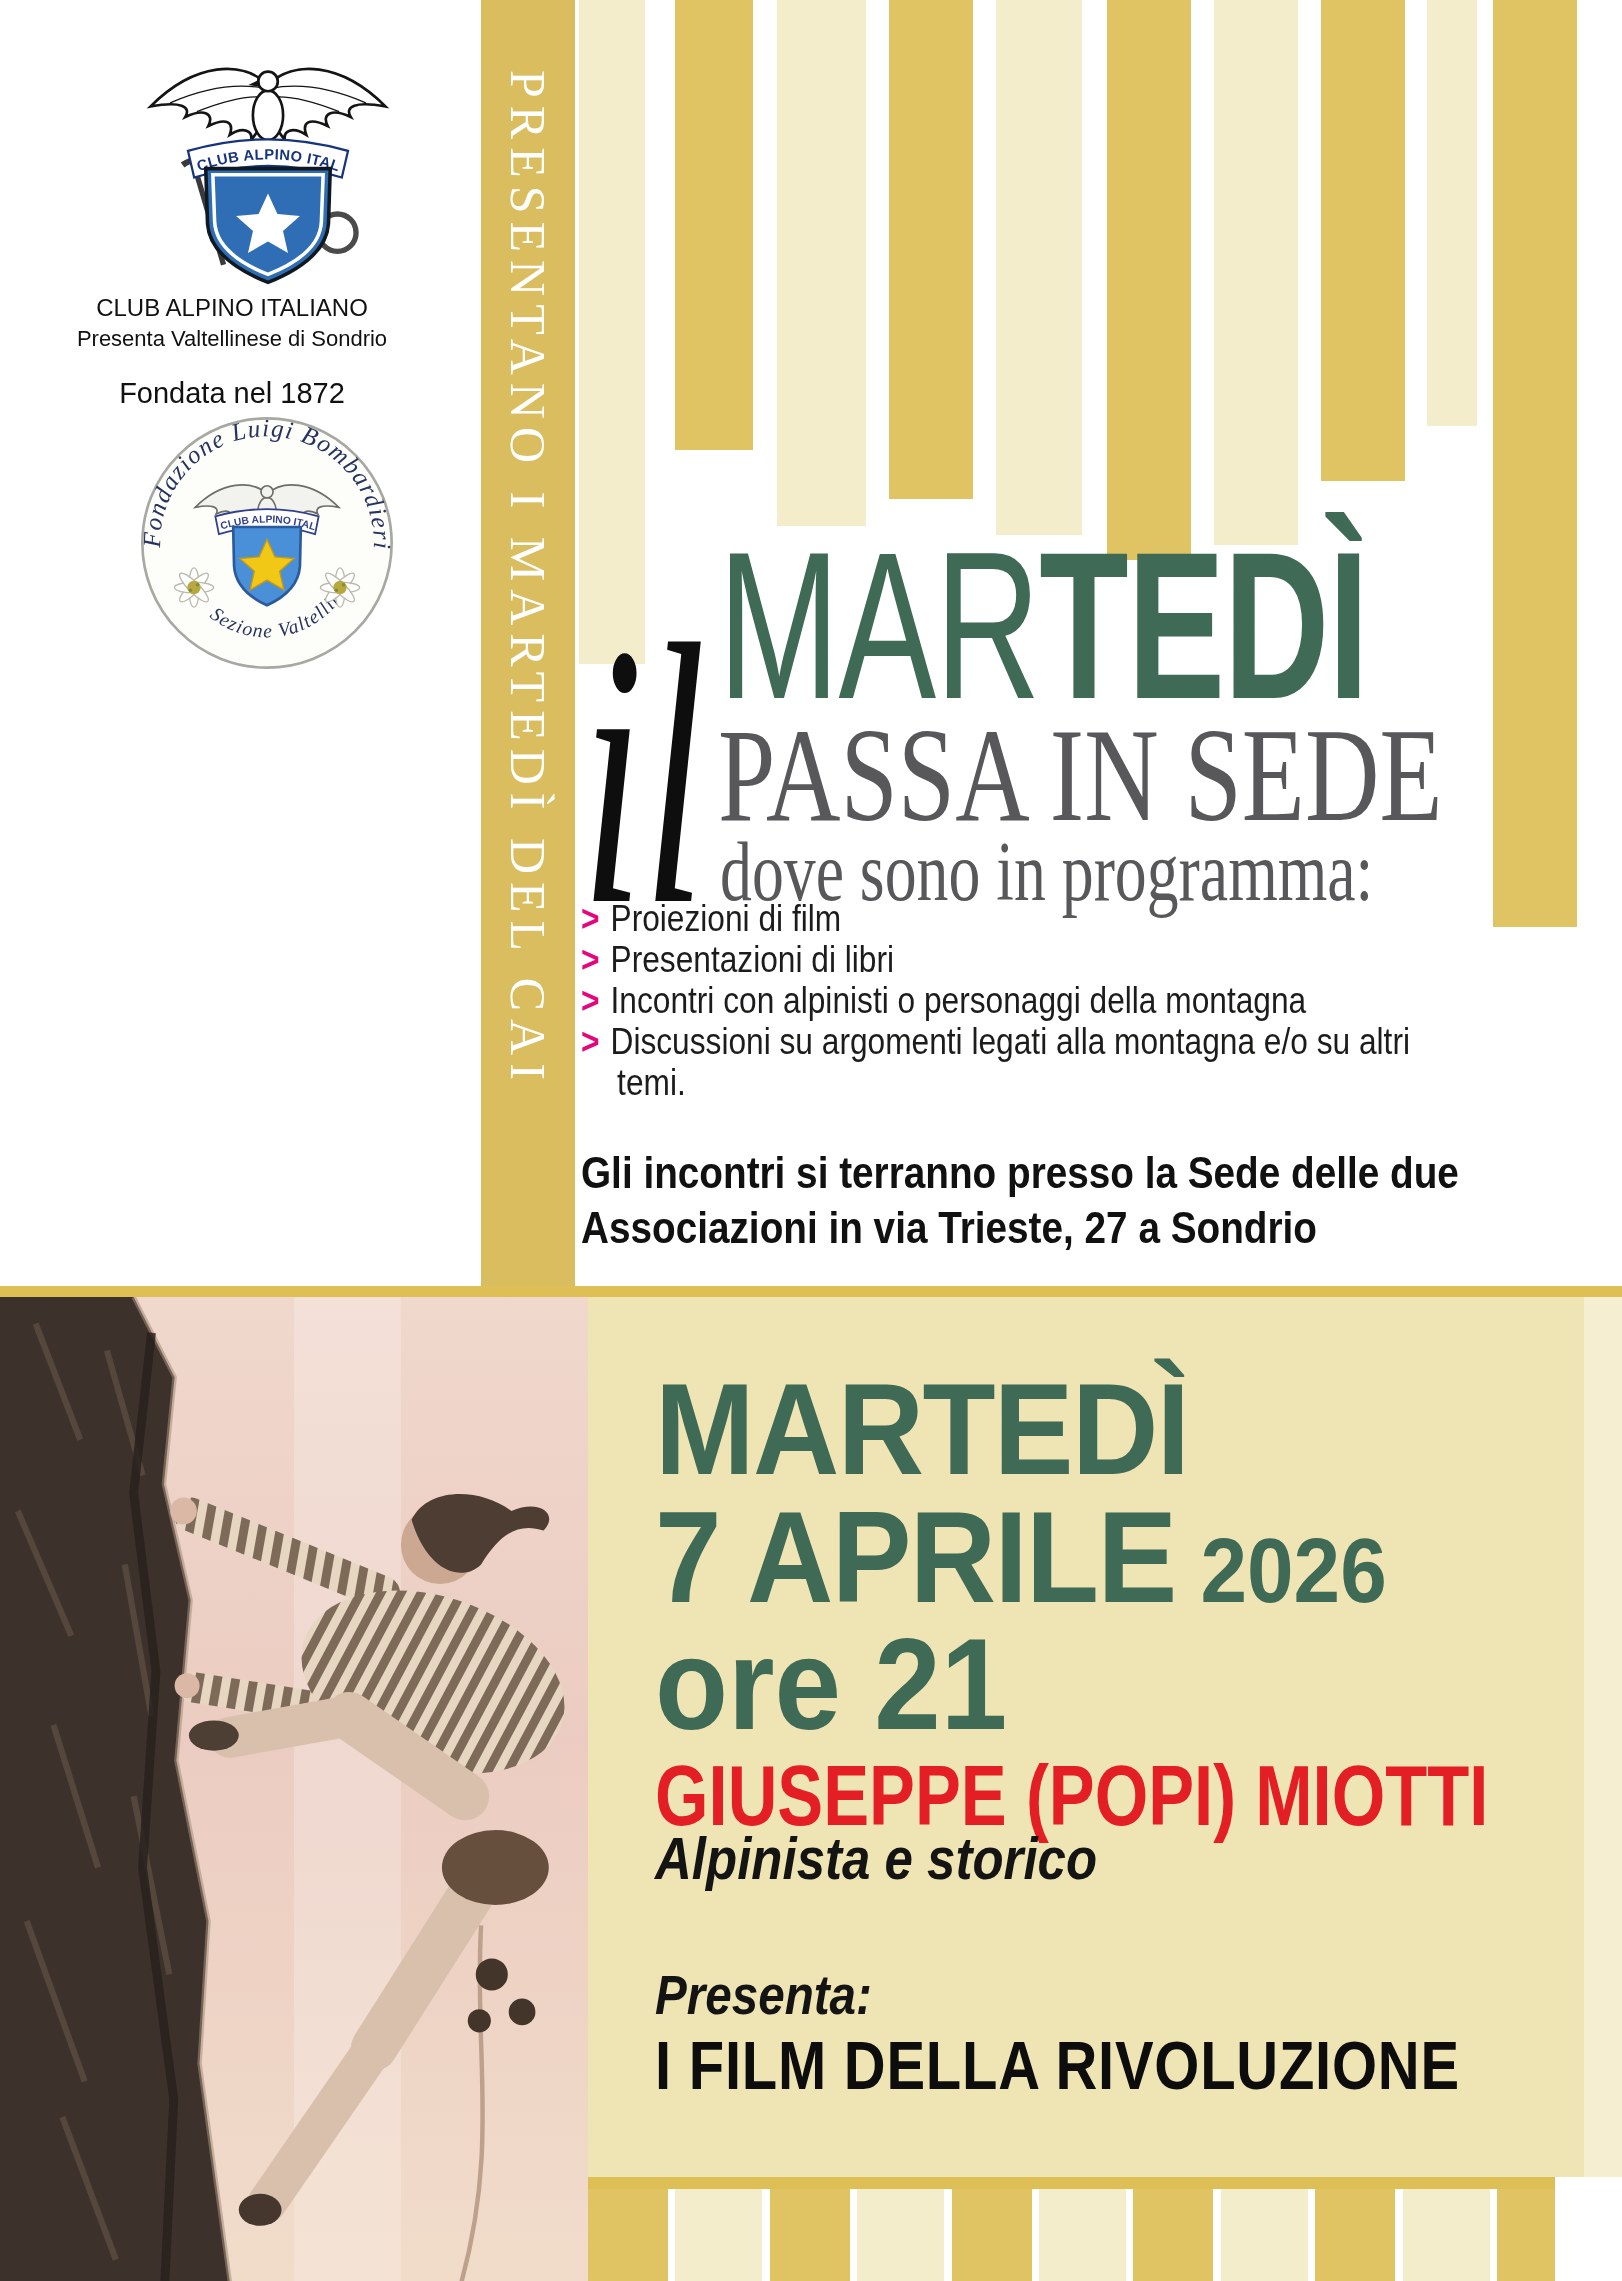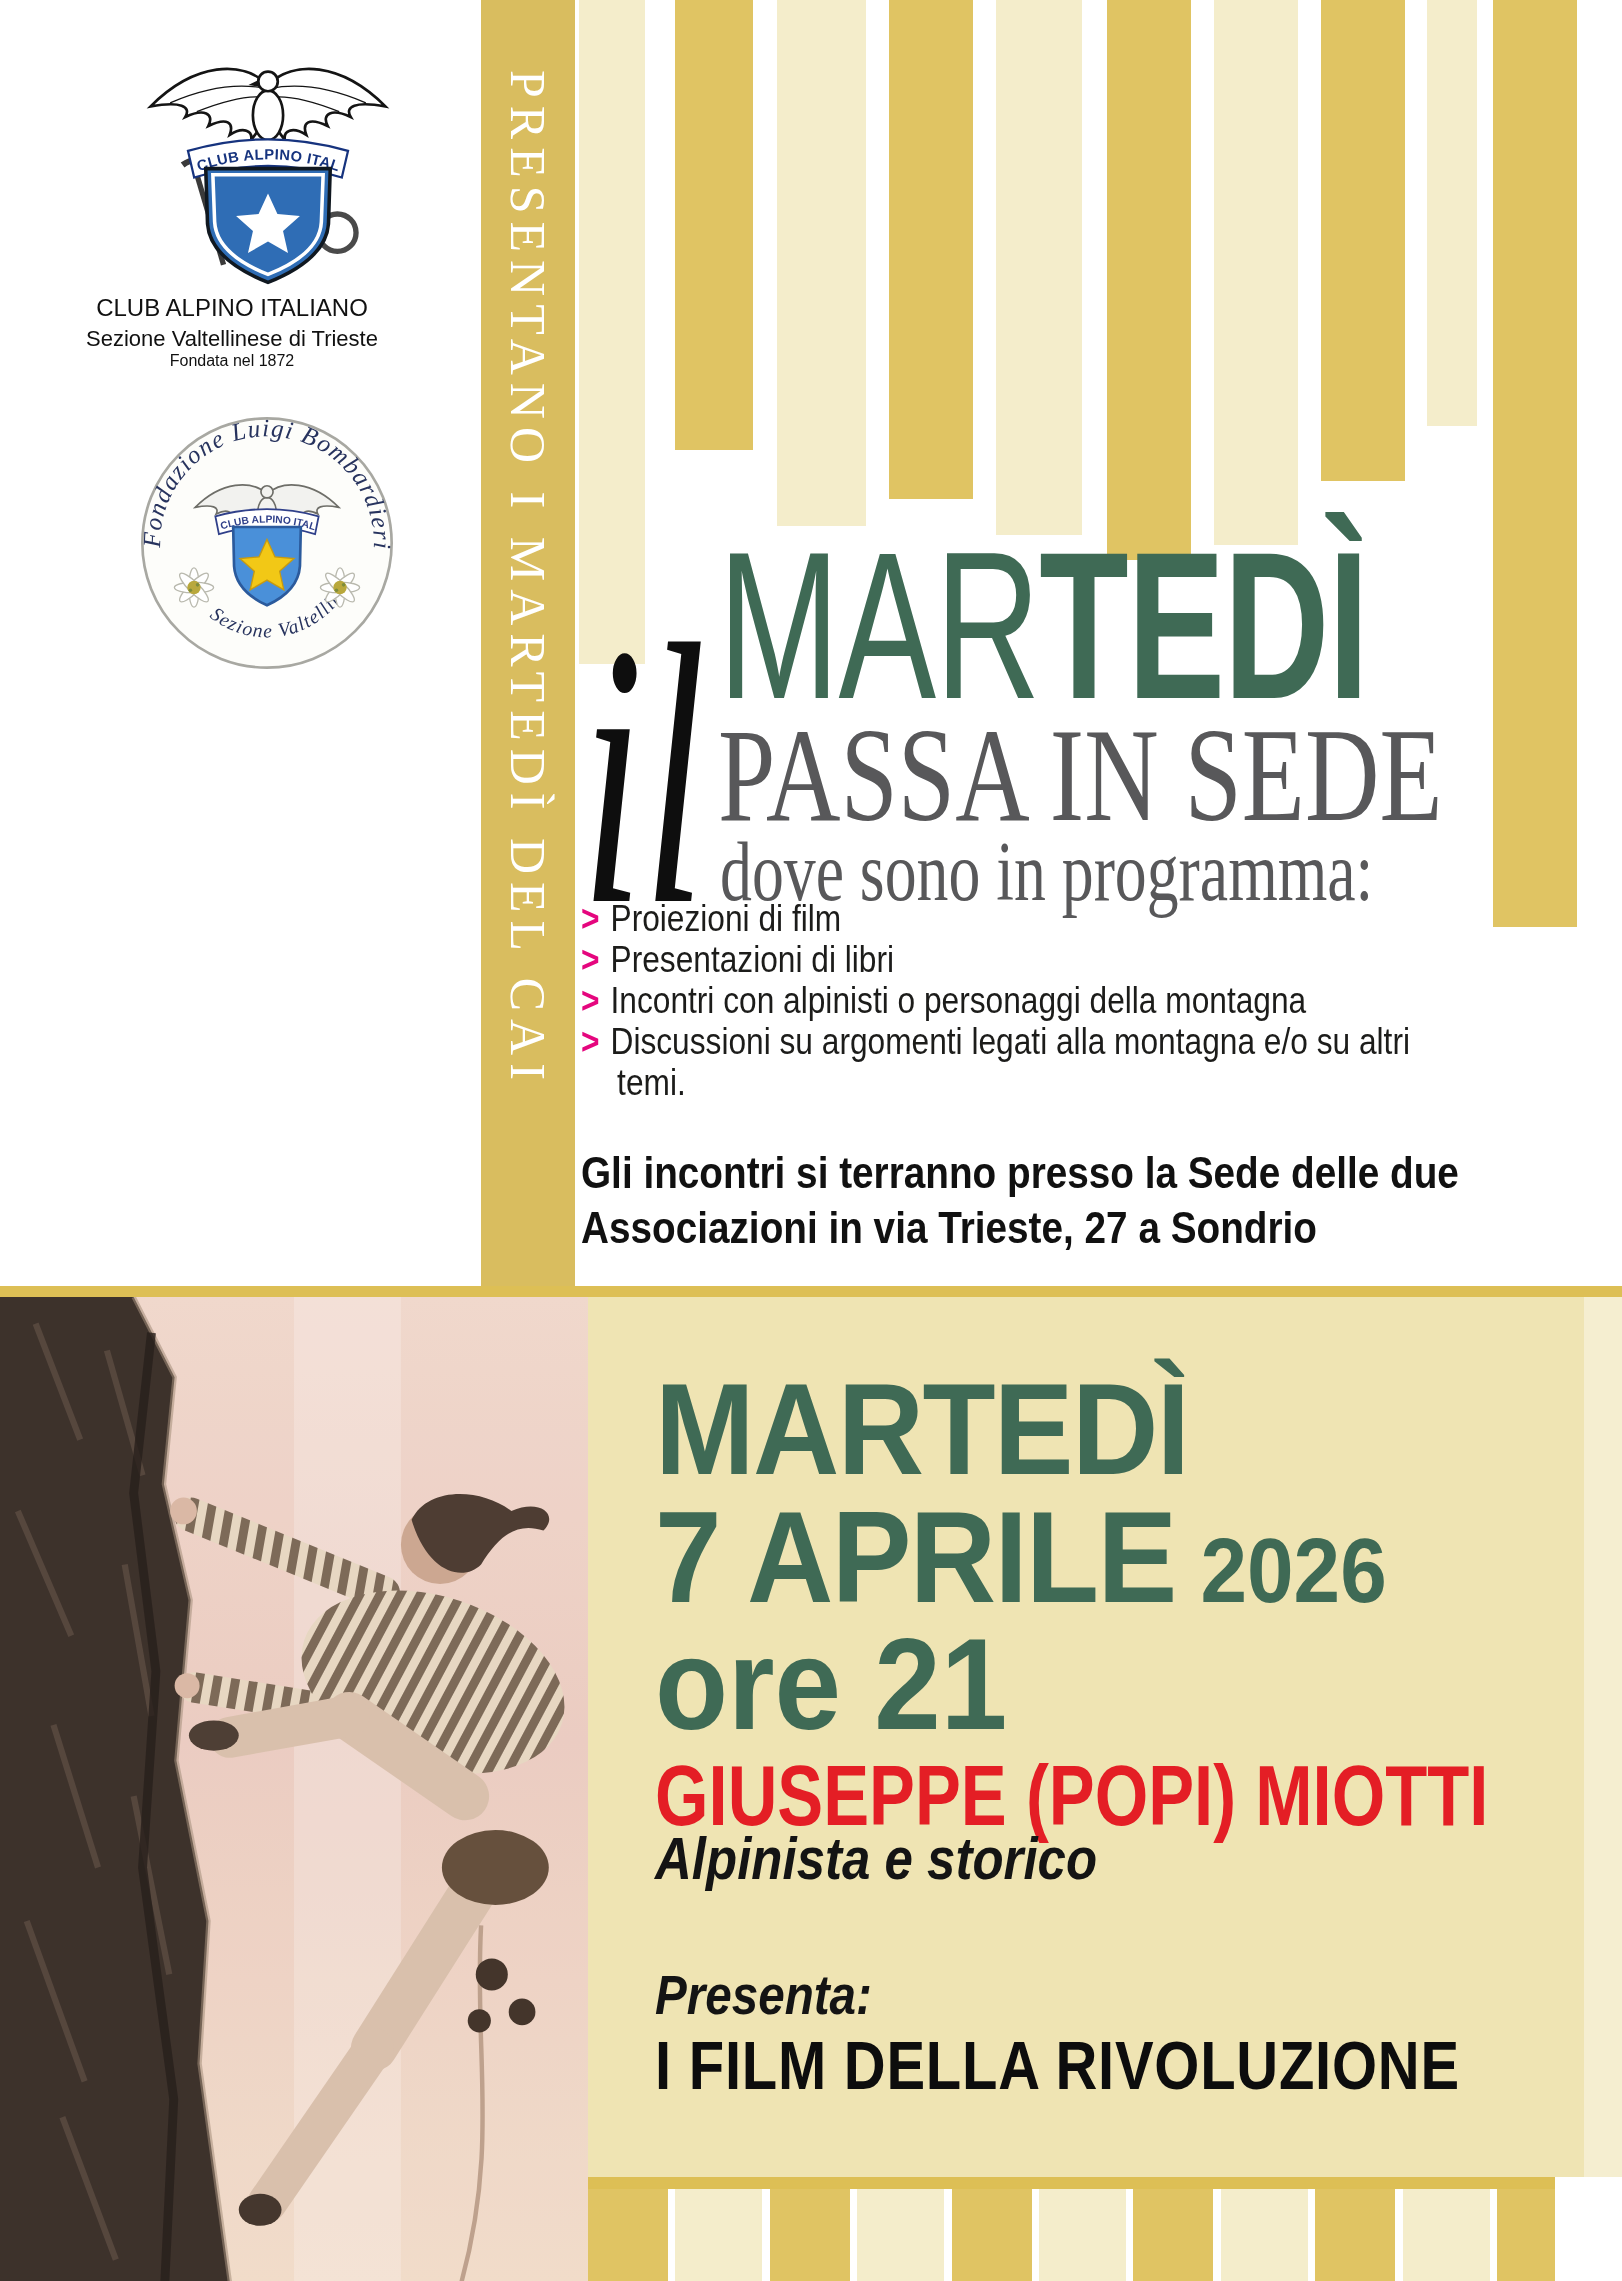--- a/index.html
+++ b/index.html
@@ -13,21 +13,21 @@
   .bar.cream{background:var(--cream_bar);}
   #side-stripe{position:absolute;left:481px;top:0;width:94px;height:1286px;background:var(--stripe_gold);}
   #side-stripe .vtext{position:absolute;left:50%;transform:translateX(-50%);top:70px;
       writing-mode:vertical-rl;color:#fff;font-family:"Liberation Serif",serif;
       font-size:50px;letter-spacing:8px;white-space:nowrap;}
 
   
   #cai-block{position:absolute;left:36px;top:53px;width:392px;text-align:center;color:#111;}
   #cai-block .l1{font-size:24px;margin-top:5.3px;}
   #cai-block .l2{font-size:22px;margin-top:3.6px;}
-  #cai-block .l3{font-size:16px;}
+  #cai-block .l3{font-size:29px;margin-top:25px;}
 
   
   #il{position:absolute;left:581px;top:588px;font-family:"Liberation Serif",serif;
       font-style:italic;font-size:374px;line-height:1;color:#0e0e0e;
       transform:scaleX(.60);transform-origin:left top;}
   #big-title{position:absolute;left:718px;top:521px;line-height:1;color:var(--green);
       font-size:209px;letter-spacing:-1.8px;transform:scaleX(.70);transform-origin:left top;white-space:nowrap;}
   #big-title .light{font-weight:400;}
   #big-title .bold{font-weight:700;}
   #subtitle{position:absolute;left:718px;top:708px;font-family:"Liberation Serif",serif;
@@ -110,21 +110,21 @@
         </defs>
       <text font-family="Liberation Sans, sans-serif" font-size="16.5" font-weight="700" fill="#16337e" letter-spacing="0.5">
         <textPath href="#caiArc">CLUB ALPINO ITALIANO</textPath>
       </text>
 
       <path d="M70,130 L210,130 L208,192 Q205,232 140,258 Q75,232 72,192 Z" fill="#2f6db5" stroke="#101820" stroke-width="4"></path>
       <path d="M78,137 L202,137 L200,190 Q198,226 140,249 Q82,226 80,190 Z" fill="none" stroke="#ffffff" stroke-width="4"></path>
       <polygon points="140,158 150.6,181 175.9,183.4 156.9,200.1 162.5,224.9 140,212 117.5,224.9 123.1,200.1 104.1,183.4 129.4,181" fill="#ffffff"></polygon>
     </svg>
     <div class="l1">CLUB ALPINO ITALIANO</div>
-    <div class="l2">Sezione Valtellinese di Trieste</div>
+    <div class="l2">Presenta Valtellinese di Sondrio</div>
     <div class="l3">Fondata nel 1872</div>
   </div>
 
   <div class="abs" style="left:137px;top:413px;">
     <svg width="260" height="260" viewBox="0 0 292 292">
       <circle cx="146" cy="146" r="140" fill="#fdfdfa" stroke="#a8a8a2" stroke-width="3"></circle>
       <defs>
         <path id="fArcTop" d="M28,168 A120,120 0 1 1 264,168"></path>
         <path id="fArcBot" d="M56,198 A102,102 0 0 0 236,198"></path>
       </defs>

